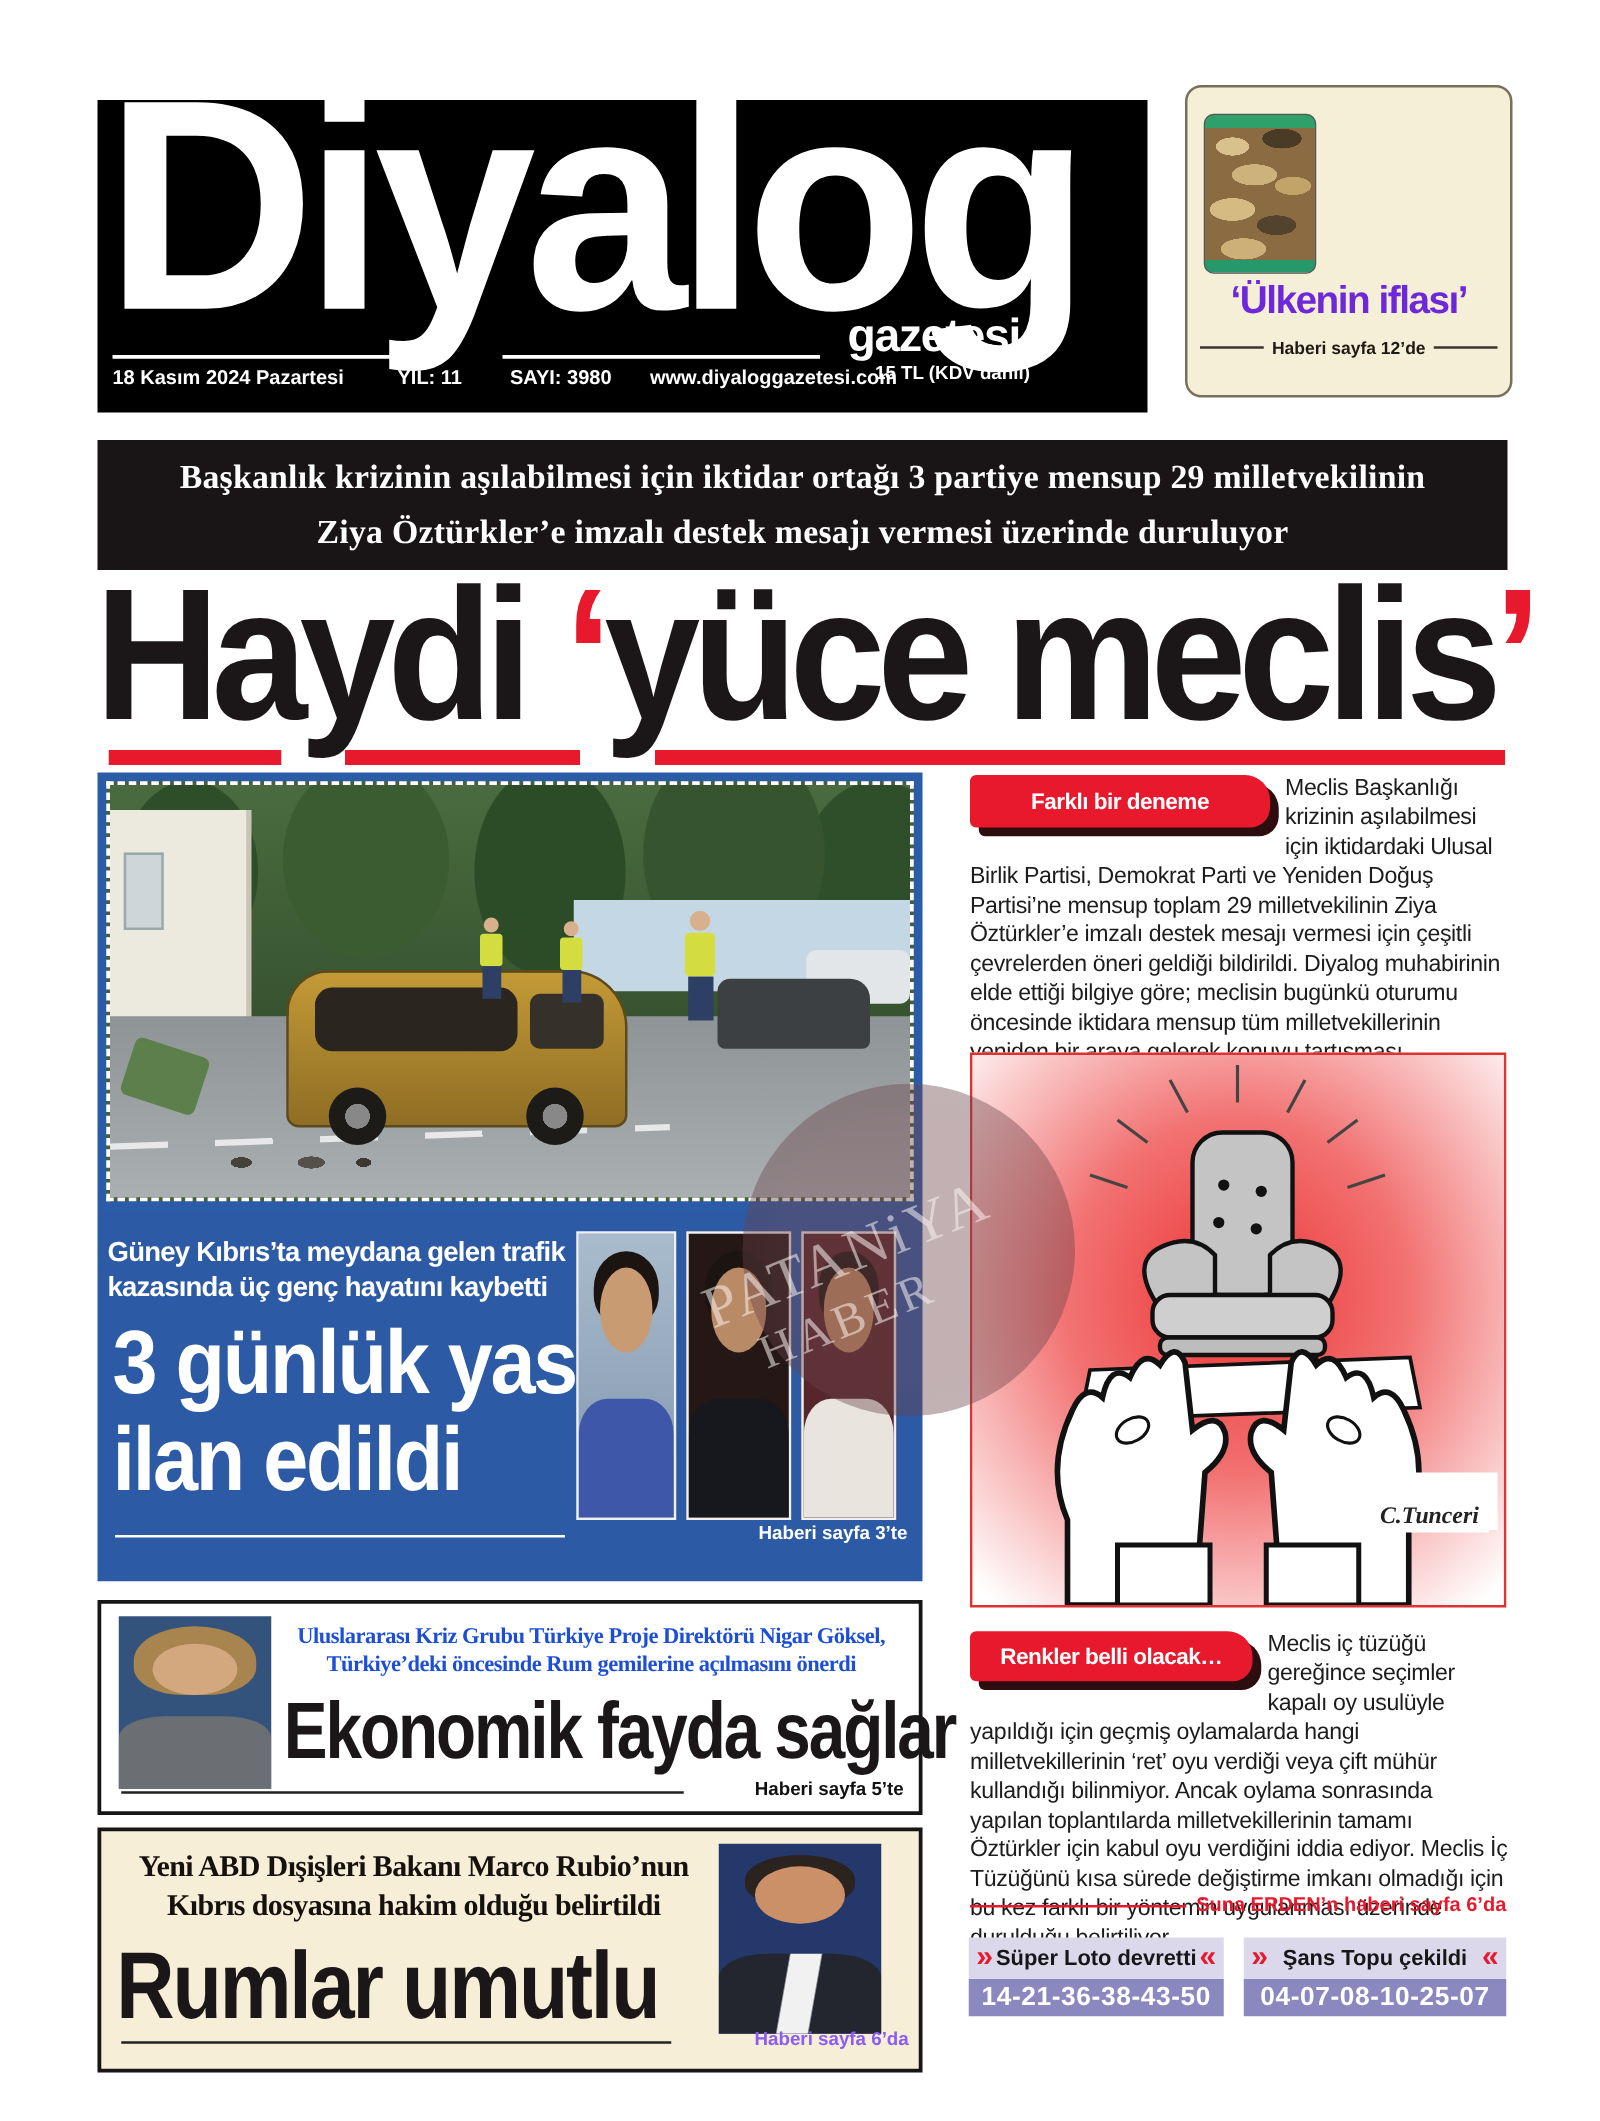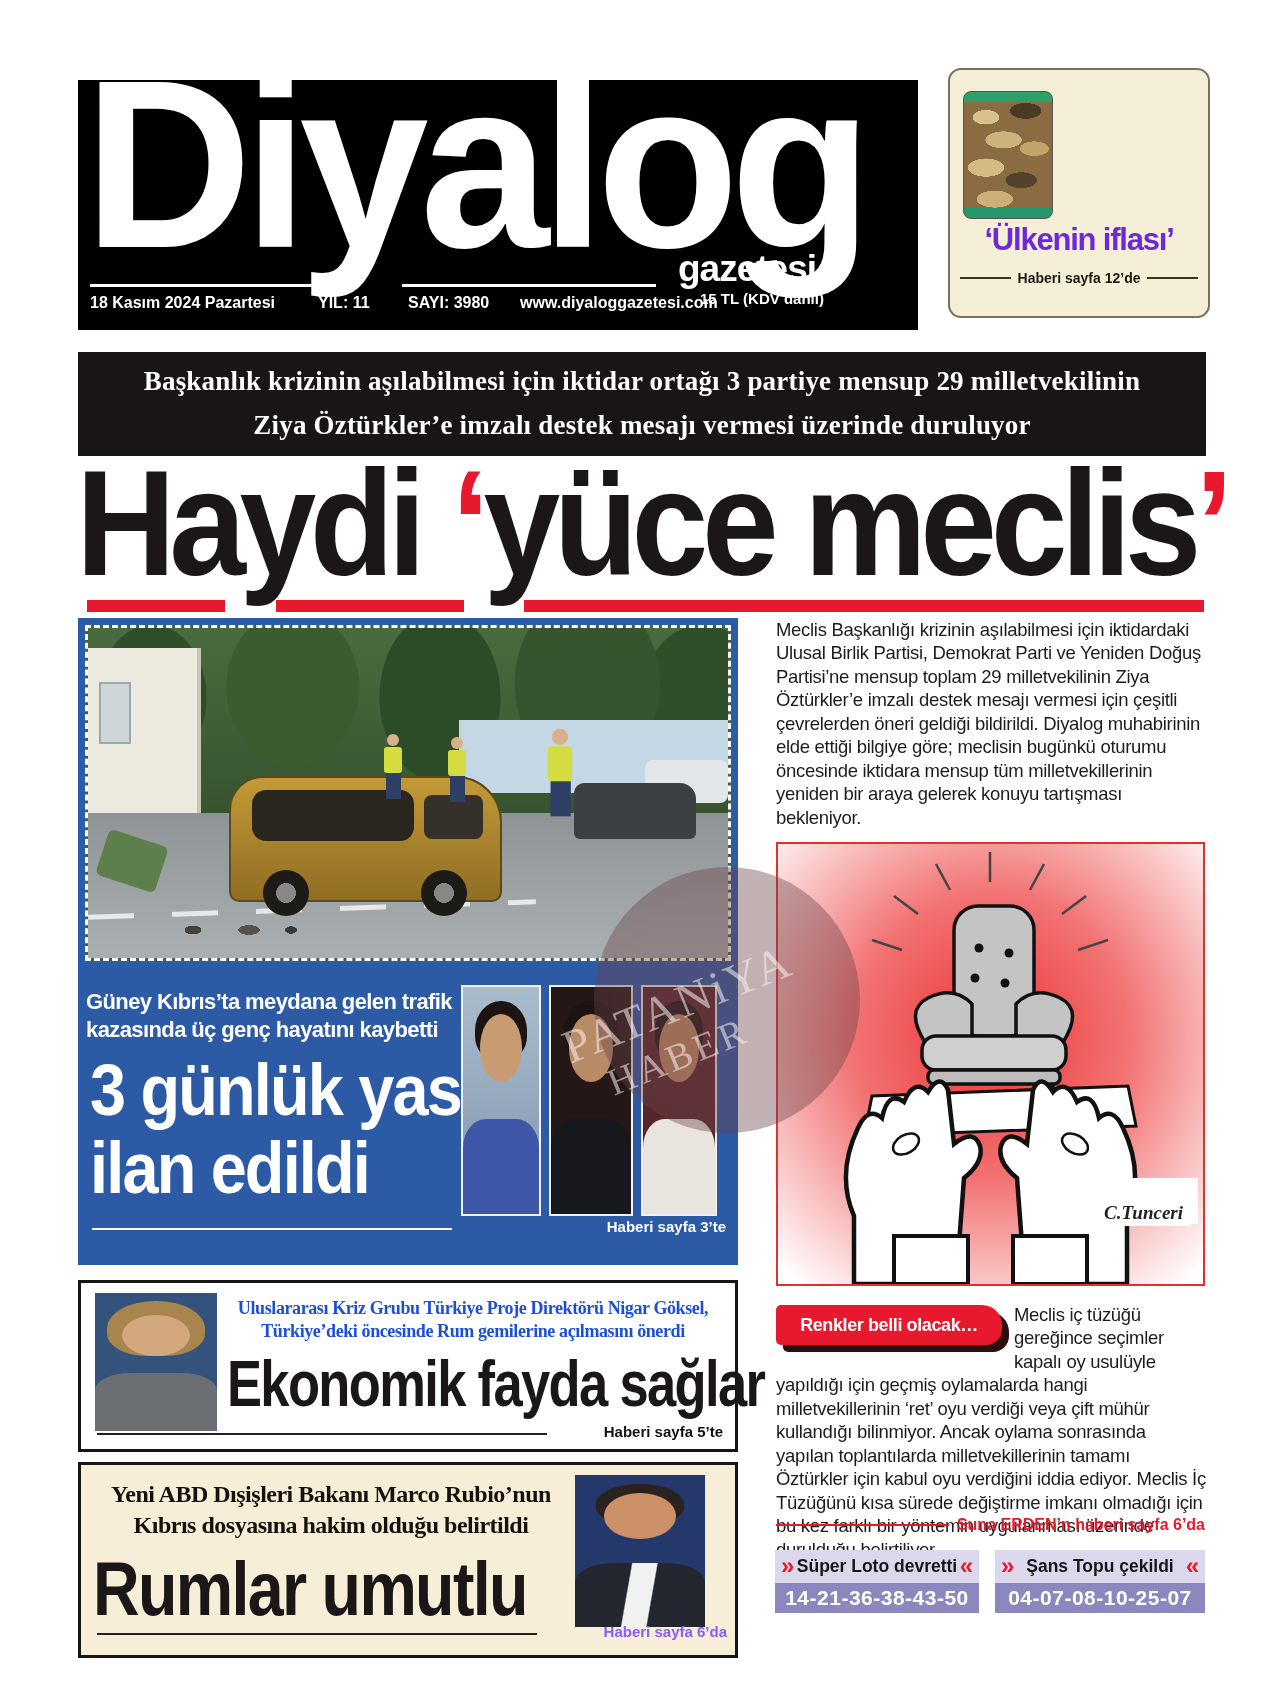--- a/index.html
+++ b/index.html
@@ -240,20 +240,21 @@
     <div class="victim v3">
         <div class="p-hair"></div>
         <div class="p-face"></div>
         <div class="p-torso"></div>
       </div>
     <div class="bb-rule"></div>
     <div class="bb-ref">Haberi sayfa 3’te</div>
   </div>
 
   <div class="rcol-para" style="left:776px;top:618px;">
+    <span class="tag tag1">Farklı bir deneme yapılacak…</span>
     <span>Meclis Başkanlığı krizinin aşılabilmesi için iktidardaki Ulusal Birlik Partisi, Demokrat Parti ve Yeniden Doğuş Partisi’ne mensup toplam 29 milletvekilinin Ziya Öztürkler’e imzalı destek mesajı vermesi için çeşitli çevrelerden öneri geldiği bildirildi. Diyalog muhabirinin elde ettiği bilgiye göre; meclisin bugünkü oturumu öncesinde iktidara mensup tüm milletvekillerinin yeniden bir araya gelerek konuyu tartışması bekleniyor.</span>
   </div>
 
   <div class="abs cartoon">
     <svg viewBox="0 0 425 440" preserveAspectRatio="none">
       <defs>
         <radialGradient id="glow" cx="50%" cy="44%" r="72%">
           <stop offset="0%" stop-color="#ec3434"></stop>
           <stop offset="45%" stop-color="#f27272"></stop>
           <stop offset="100%" stop-color="#ffffff"></stop>

